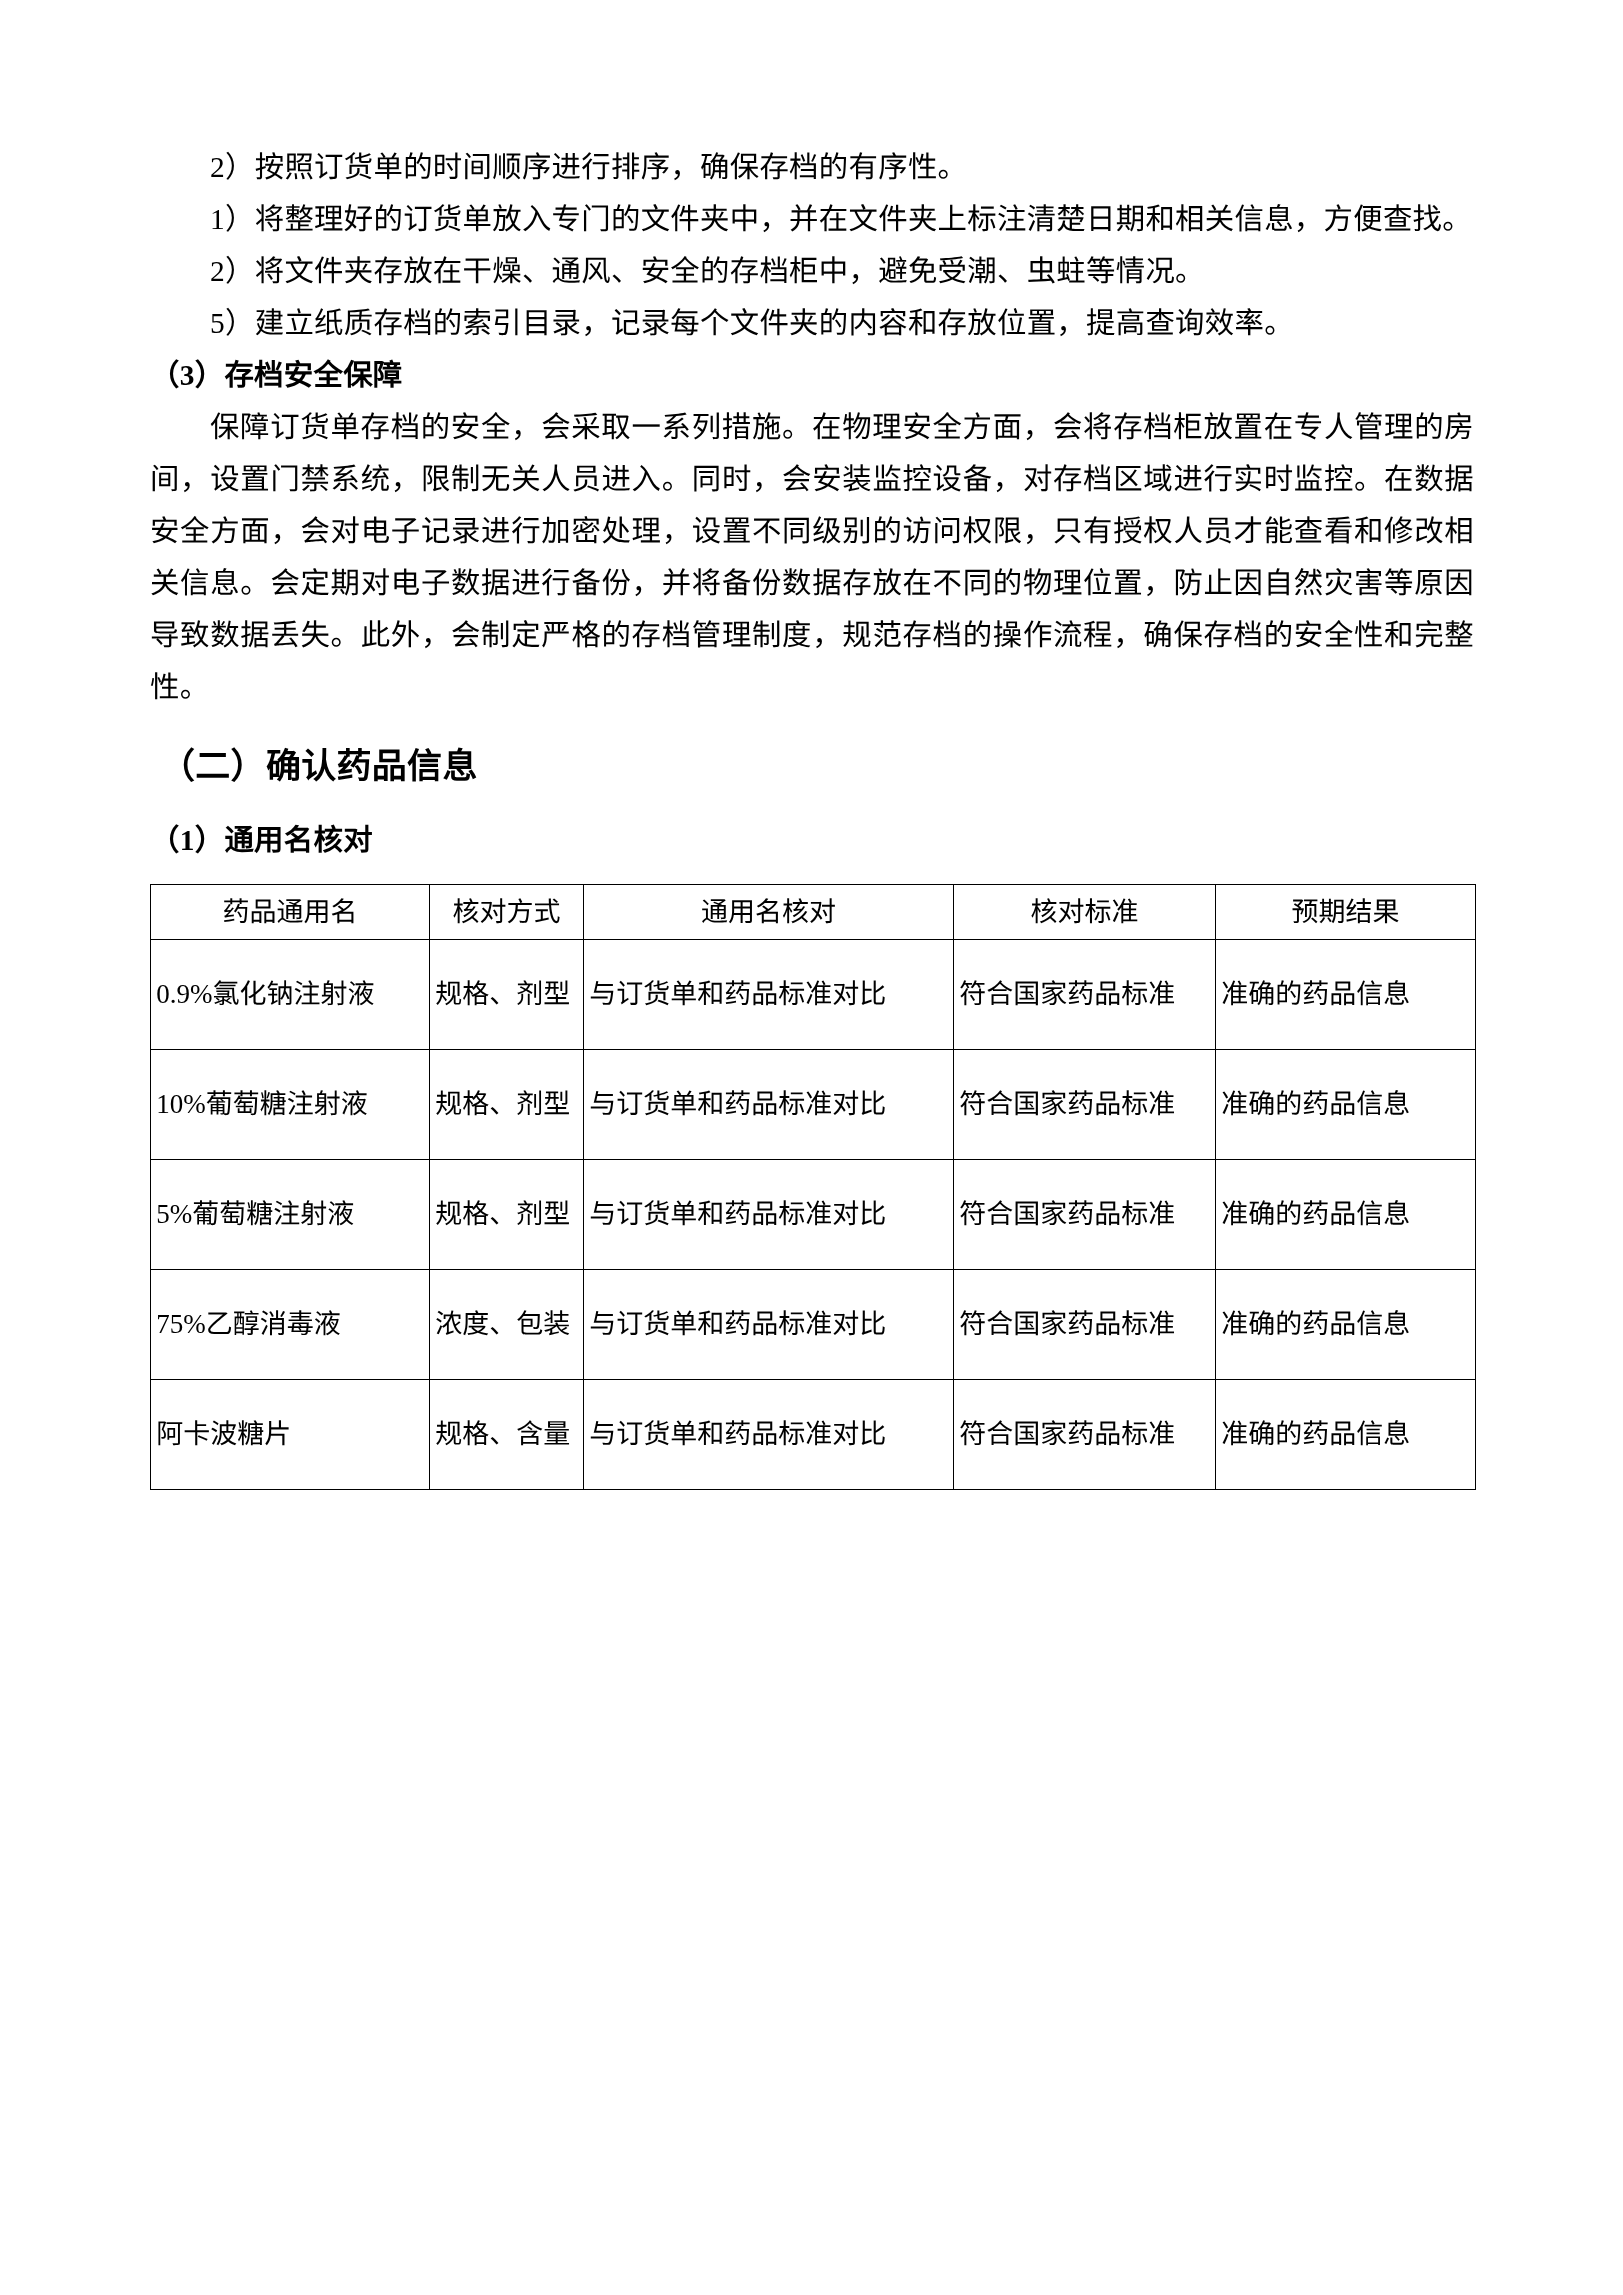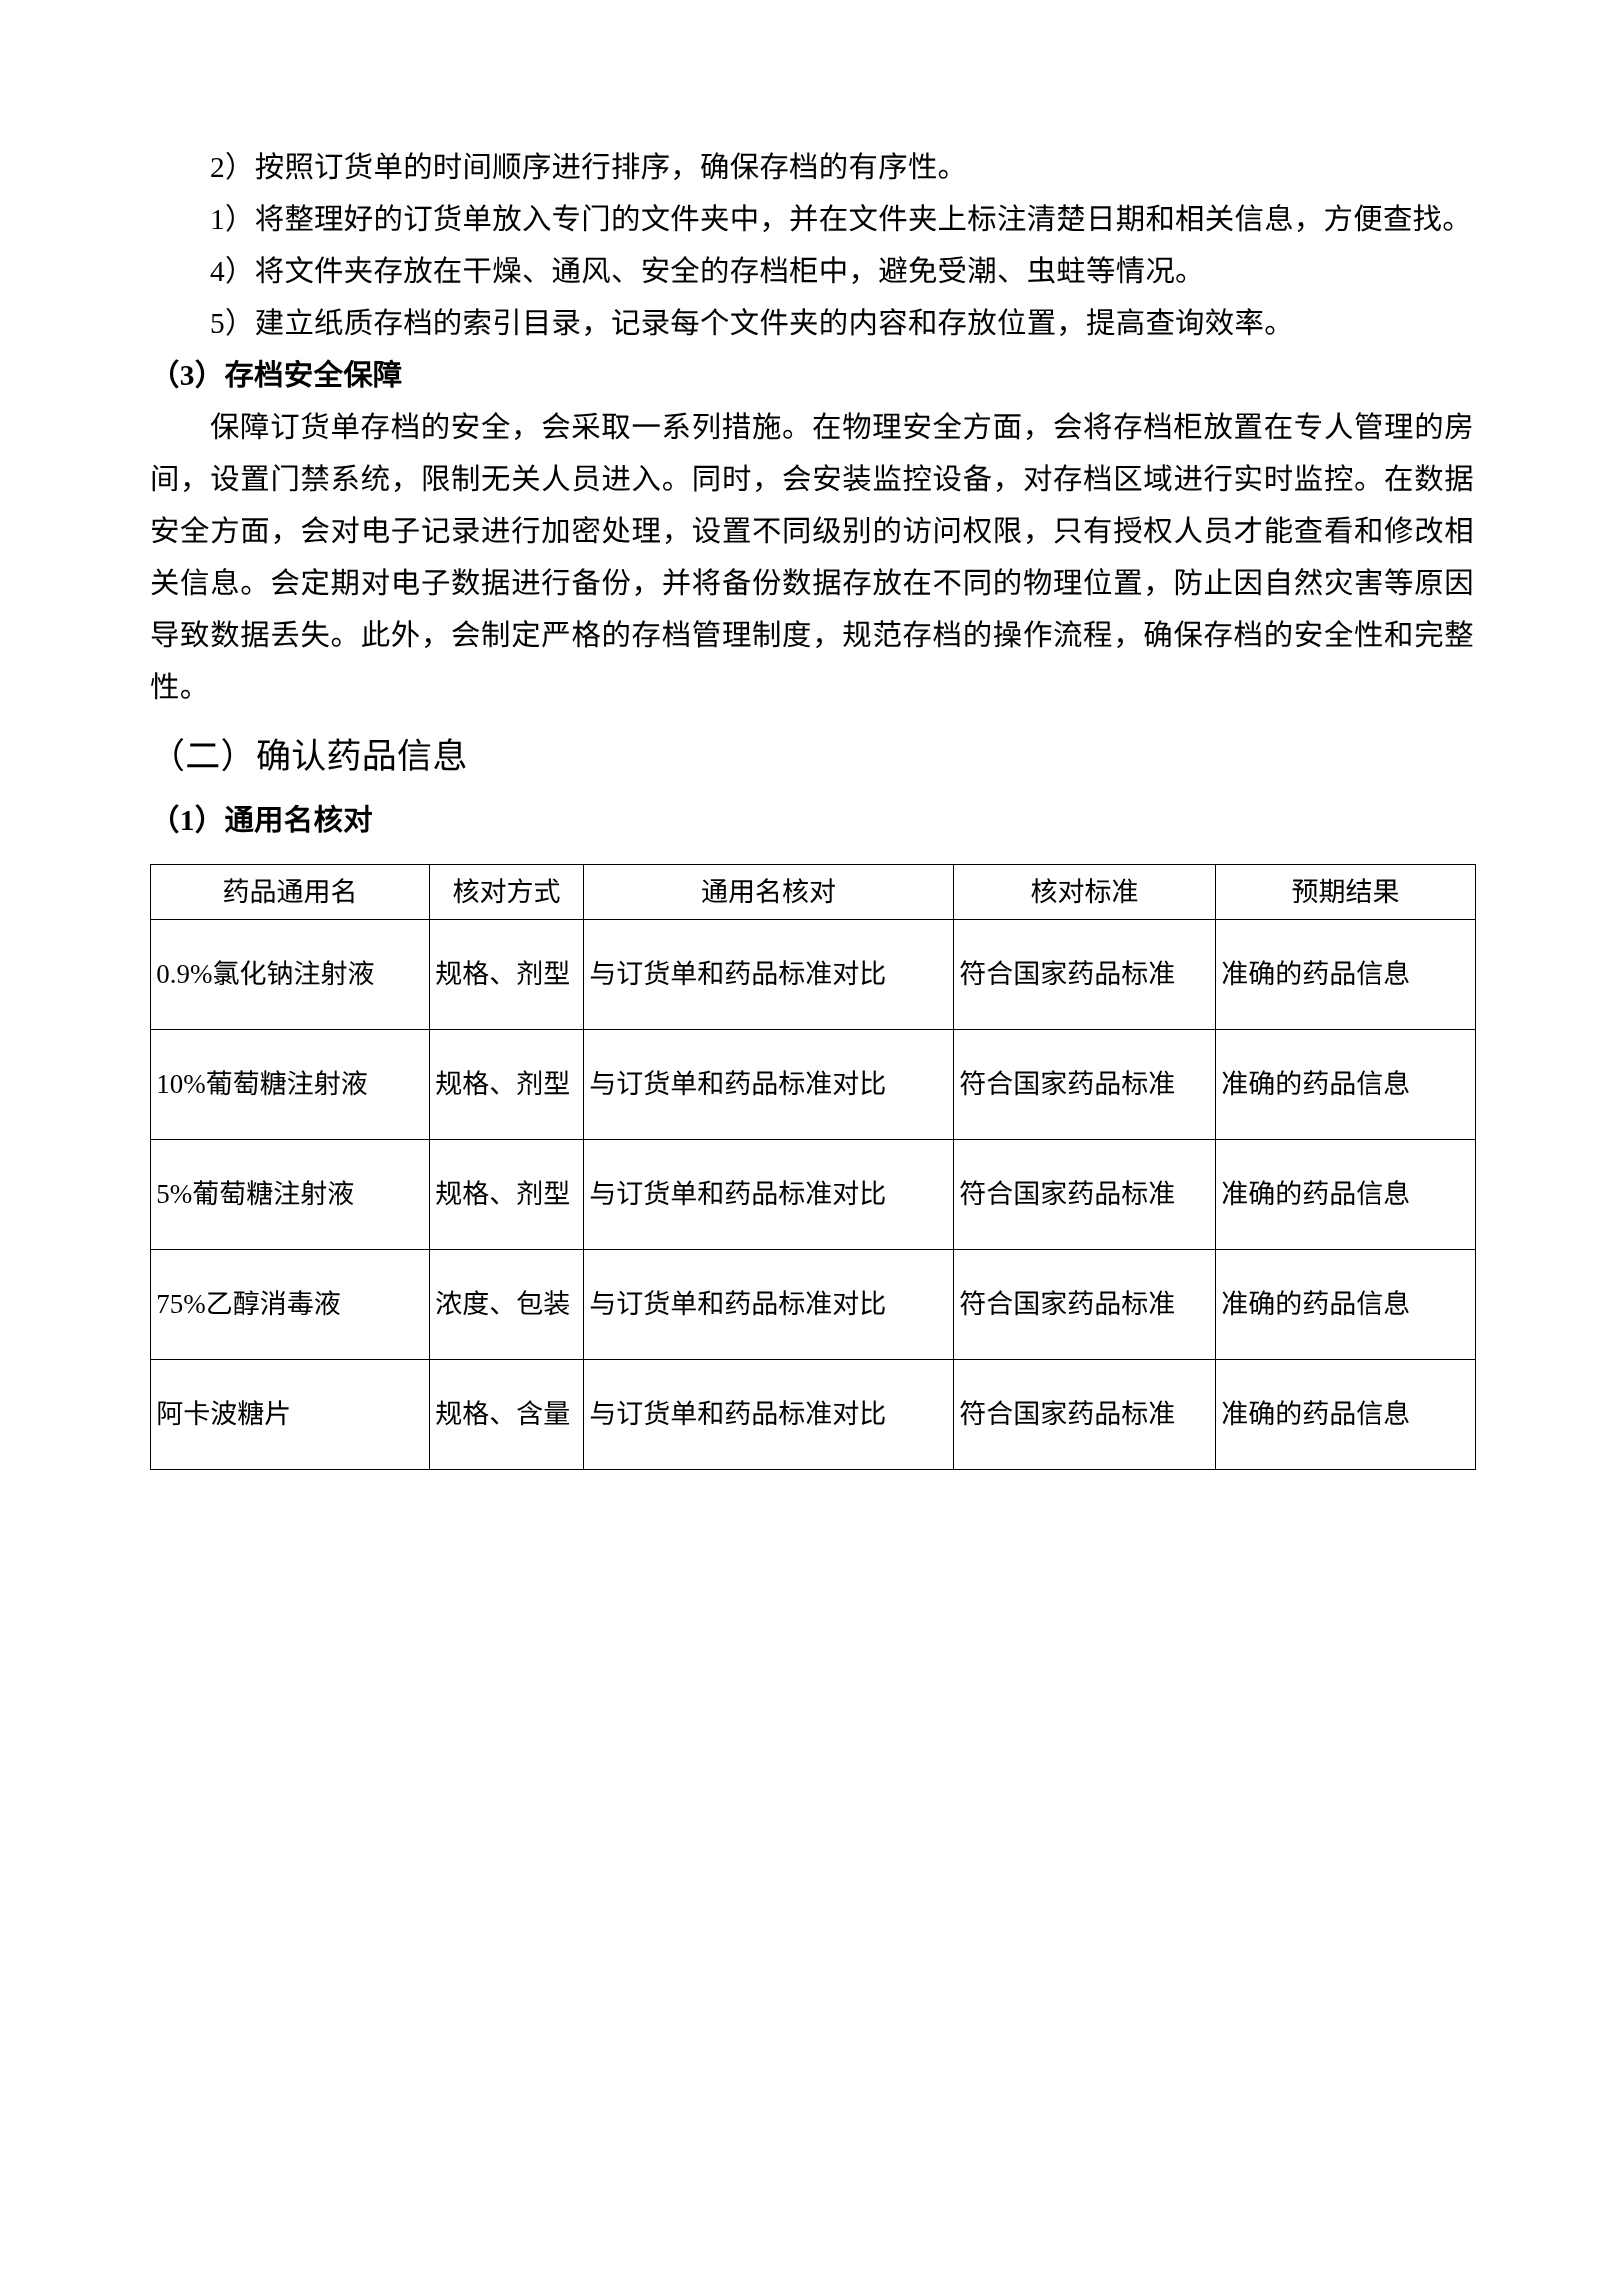--- a/index.html
+++ b/index.html
@@ -50,22 +50,22 @@
     font-size: 29.4px;
     line-height: 52px;
     font-weight: bold;
     margin: 0;
     letter-spacing: 0.3px;
   }
 
   .h-section {
     font-size: 35px;
     line-height: 60px;
-    font-weight: normal;
-    margin: 0;
+    font-weight: bold;
+    margin: 10px;
     letter-spacing: 0.3px;
   }
 
   .spacer-sm { height: 6.5px; }
   .spacer-md { height: 14.4px; }
 
   
   .tbl-wrap {
     margin-top: 18.3px;
   }
@@ -106,21 +106,21 @@
 </head>
 <body>
 
 <div class="page">
   <div class="content">
 
     <p class="para indent">2）按照订货单的时间顺序进行排序，确保存档的有序性。</p>
 
     <p class="para indent">1）将整理好的订货单放入专门的文件夹中，并在文件夹上标注清楚日期和相关信息，方便查找。</p>
 
-    <p class="para indent">4）将文件夹存放在干燥、通风、安全的存档柜中，避免受潮、虫蛀等情况。</p>
+    <p class="para indent">2）将文件夹存放在干燥、通风、安全的存档柜中，避免受潮、虫蛀等情况。</p>
 
     <p class="para indent">5）建立纸质存档的索引目录，记录每个文件夹的内容和存放位置，提高查询效率。</p>
 
     <p class="h-bold">（3）存档安全保障</p>
 
     <p class="para indent">保障订货单存档的安全，会采取一系列措施。在物理安全方面，会将存档柜放置在专人管理的房间，设置门禁系统，限制无关人员进入。同时，会安装监控设备，对存档区域进行实时监控。在数据安全方面，会对电子记录进行加密处理，设置不同级别的访问权限，只有授权人员才能查看和修改相关信息。会定期对电子数据进行备份，并将备份数据存放在不同的物理位置，防止因自然灾害等原因导致数据丢失。此外，会制定严格的存档管理制度，规范存档的操作流程，确保存档的安全性和完整性。</p>
 
     <div class="spacer-md"></div>
 
     <p class="h-section">（二）确认药品信息</p>

